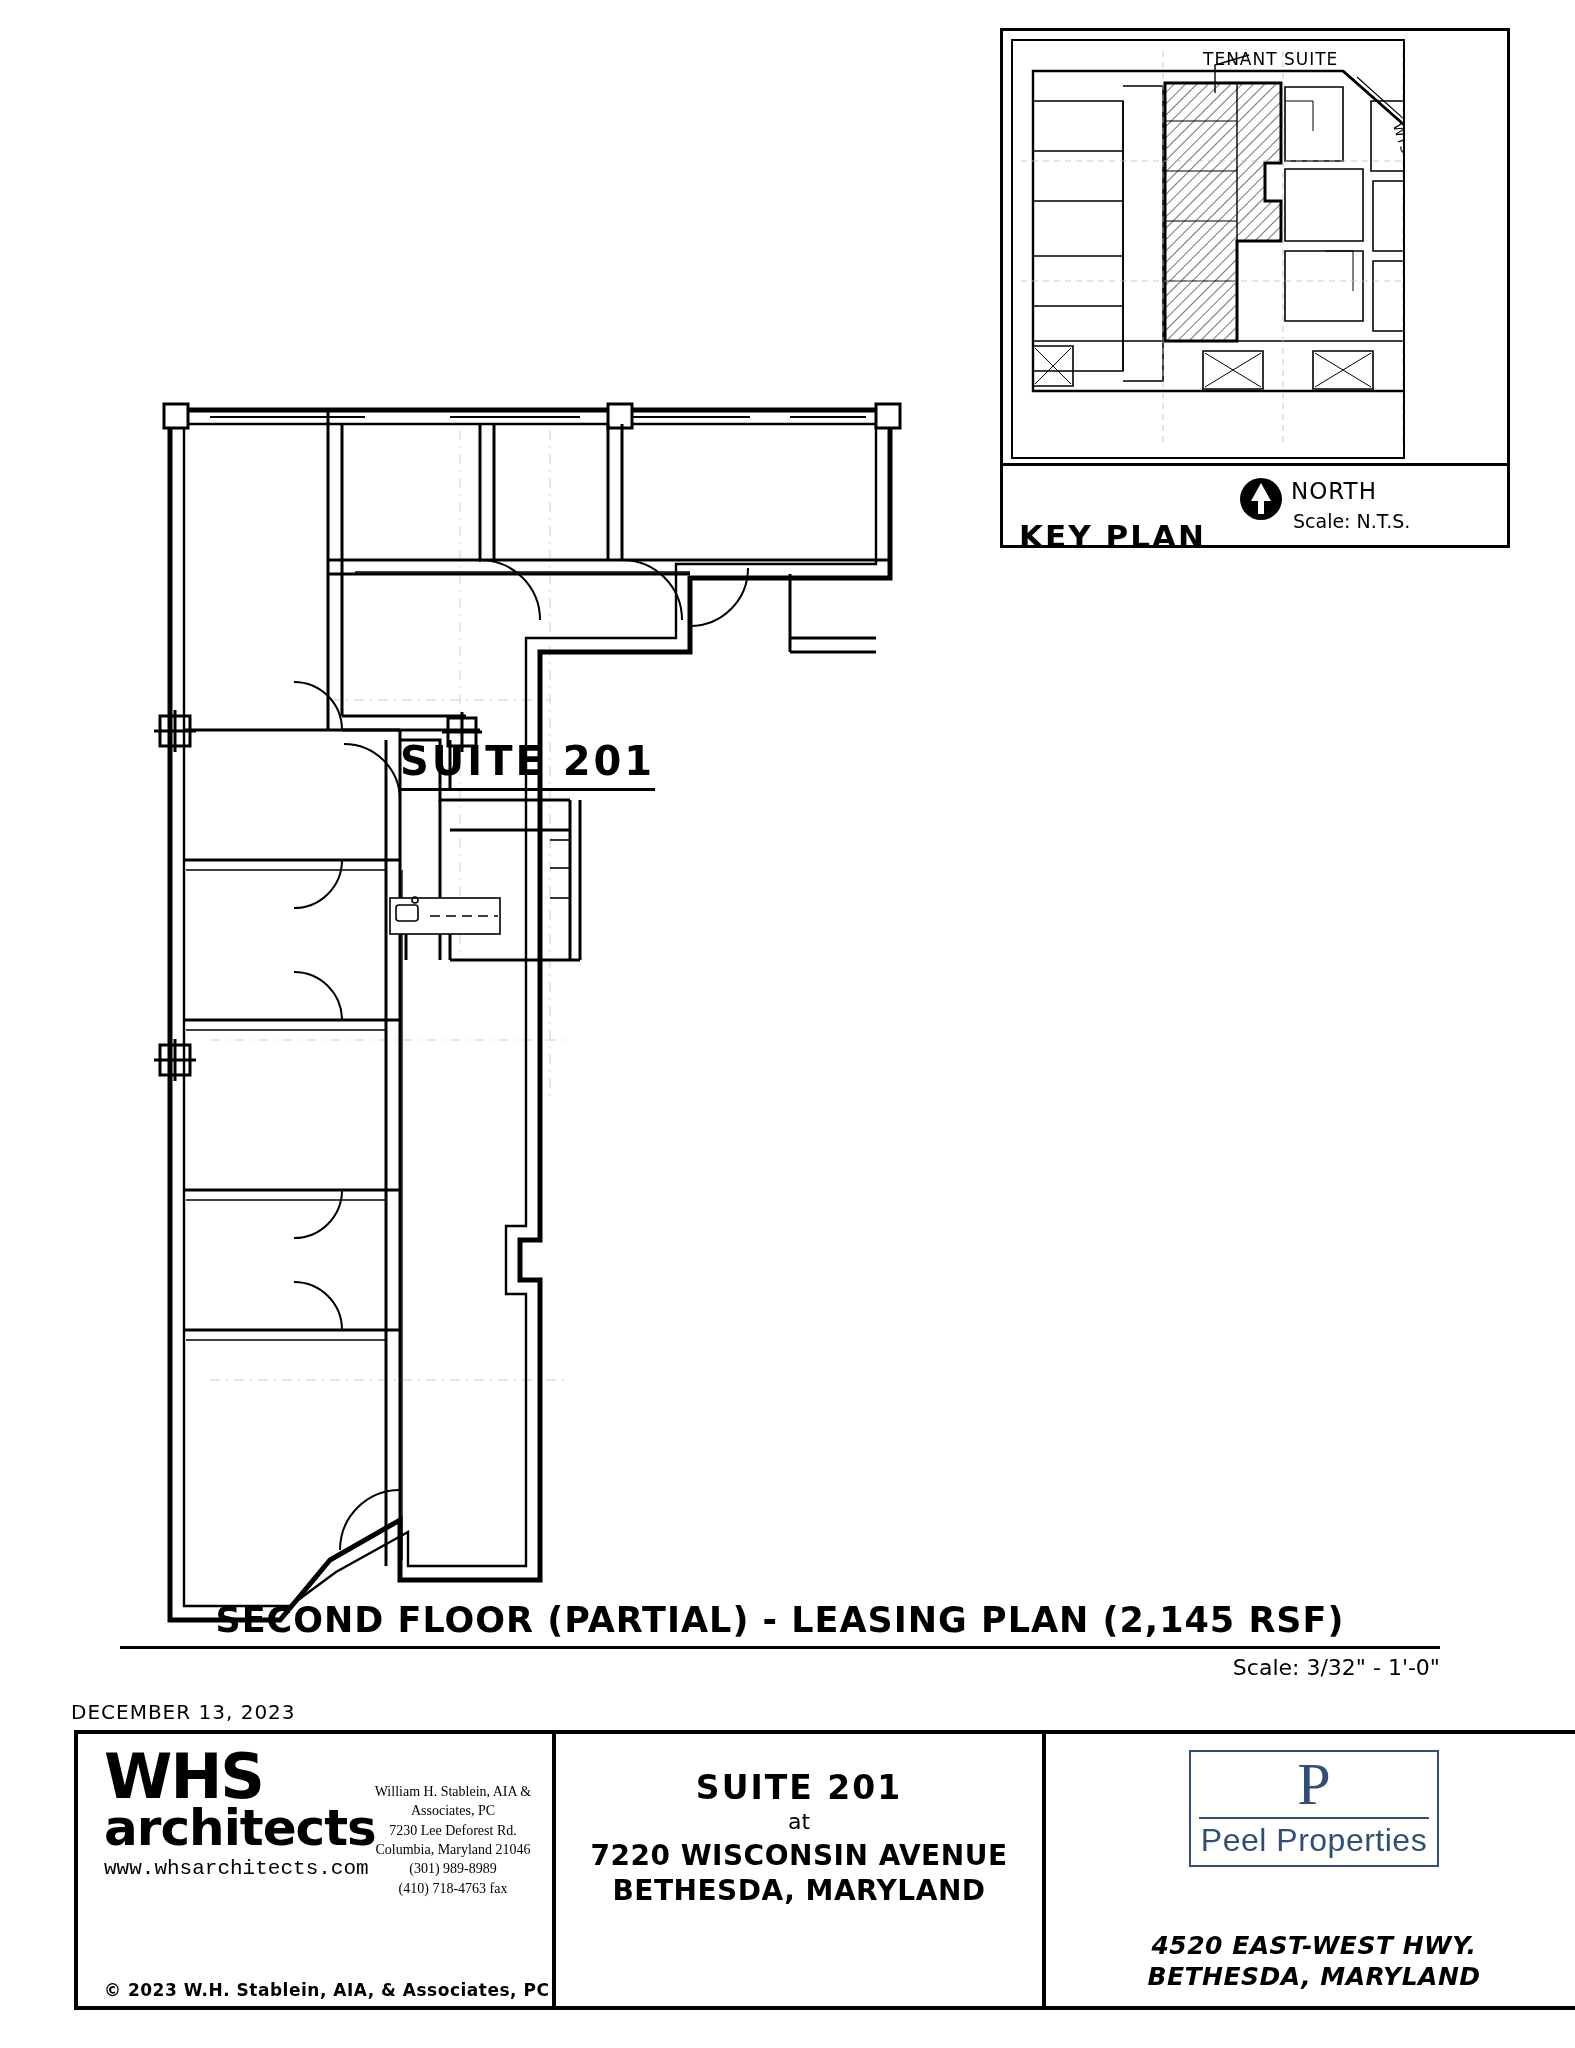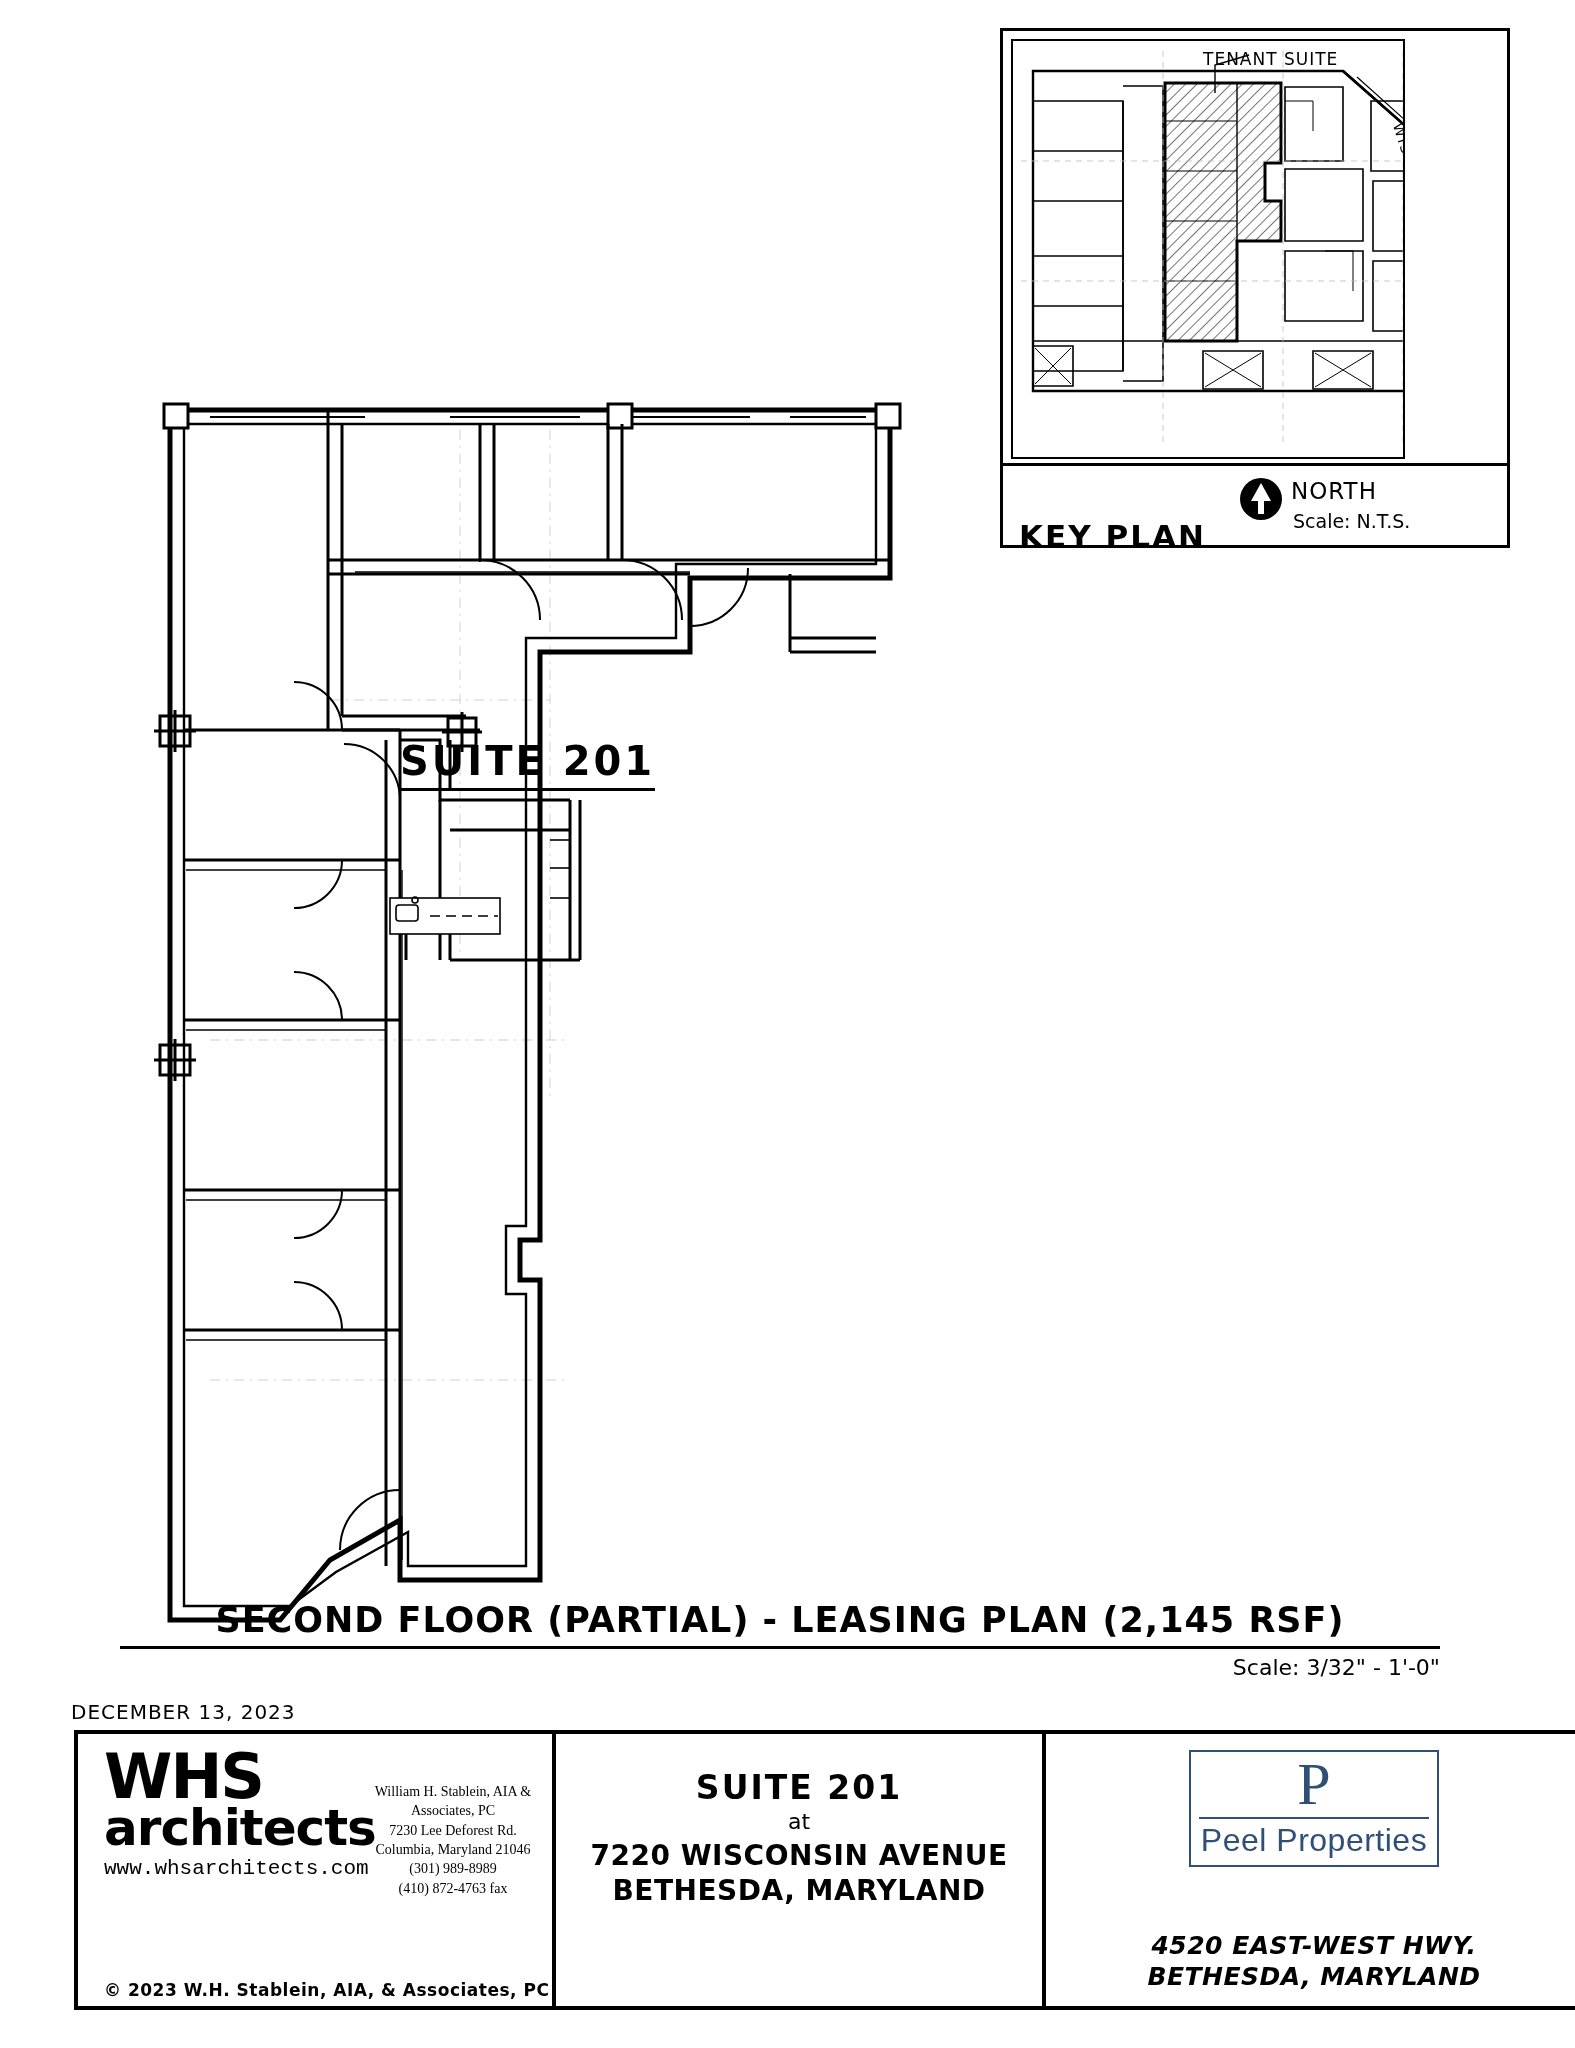--- a/index.html
+++ b/index.html
@@ -524,21 +524,21 @@
       <div id="whs-word">WHS</div>
       <div id="whs-architects">architects</div>
       <div id="whs-web">www.whsarchitects.com</div>
     </div>
     <div id="whs-address">
       <div>William H. Stablein, AIA &amp;</div>
       <div>Associates, PC</div>
       <div>7230 Lee Deforest Rd.</div>
       <div>Columbia, Maryland 21046</div>
       <div>(301) 989-8989</div>
-      <div>(410) 872-4763 fax</div>
+      <div>(410) 718-4763 fax</div>
     </div>
     <div id="whs-copyright">© 2023 W.H. Stablein, AIA, &amp; Associates, PC</div>
   </div>
 
   <div class="tb-cell" id="tb-project">
     <div id="project-info">
       <div class="proj-line1">SUITE 201</div>
       <div class="proj-at">at</div>
       <div class="proj-addr">7220 WISCONSIN AVENUE</div>
       <div class="proj-addr">BETHESDA, MARYLAND</div>

